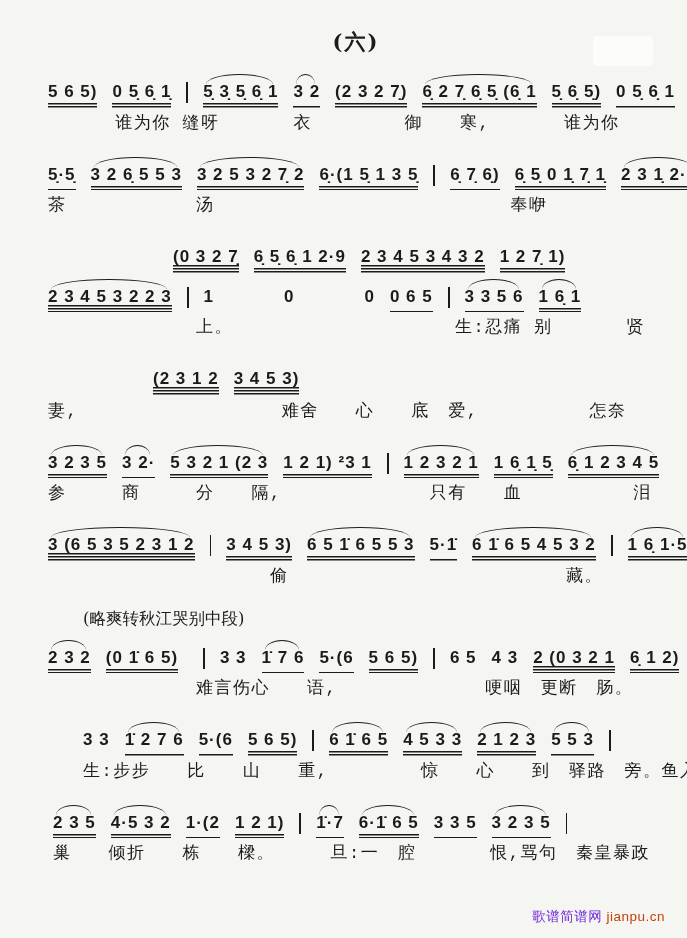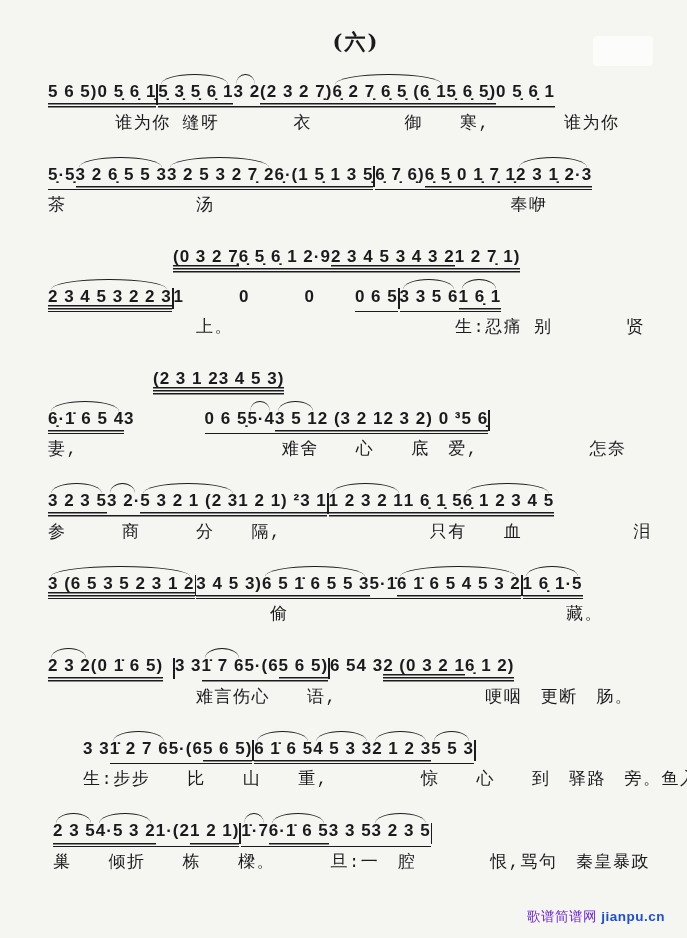--- a/index.html
+++ b/index.html
@@ -16,21 +16,21 @@
   .score{position:absolute;left:48px;top:28px;width:616px;}
   .title{
     text-align:center;font-family:"DejaVu Serif",serif;
     font-size:21px;font-weight:bold;letter-spacing:2px;margin-bottom:16px;
   }
   .entry{margin-bottom:21px;}
   .entry.interlude{margin-bottom:4px;}
   .entry.annotation{
     margin:2px 0 8px 0;font-family:"DejaVu Serif",serif;font-size:16.5px;
   }
-  .notation-row{display:flex;align-items:flex-end;padding-top:10px;}
+  .notation-row{display:flex;column-gap:15px;padding-top:10px;}
   .seg{
     position:relative;font-weight:bold;font-size:17px;line-height:1.15;
     letter-spacing:1px;white-space:pre;padding-bottom:6px;
   }
   .u0{padding-bottom:6px;}
   .u1{background:linear-gradient(#1b1b1b,#1b1b1b) 0 100%/100% 1.5px no-repeat;}
   .u2{background:
       linear-gradient(#1b1b1b,#1b1b1b) 0 100%/100% 1.5px no-repeat,
       linear-gradient(#1b1b1b,#1b1b1b) 0 calc(100% - 3px)/100% 1.5px no-repeat;}
   .u3{background:
@@ -43,21 +43,21 @@
   }
   .bar{width:1.8px;height:21px;background:#1b1b1b;margin-bottom:3px;flex:0 0 auto;}
   .lyric-row{
     font-family:Liberation Mono, monospace;font-size:17px;letter-spacing:1.5px;
     white-space:pre;margin-top:3px;
   }
   .watermark{
     position:absolute;right:22px;bottom:12px;font-size:13.5px;letter-spacing:.5px;
   }
   .wm-name{color:#6d28d9;}
-  .wm-url{color:#1d4ed8;font-weight:bold;font-family:"Liberation Sans",sans-serif;}
+  .wm-url{color:#c2410c;font-weight:normal;font-family:"Liberation Sans",sans-serif;}
 </style>
 </head>
 <body>
 
 <div class="page">
   <div class="blank-patch"></div>
 
   <div class="score">
     <div class="title">(六)</div>
     <div id="score-lines">
@@ -96,44 +96,34 @@
             <span class="seg u2">1 2 7̣ 1)</span>
           </div>
         </div>
         <div class="entry music">
           <div class="notation-row">
             <span class="seg u3 slur">2 3 4 5 3 2 2 3</span>
             <span class="bar"></span>
             <span class="seg u0">1</span>
             <span class="seg u0" style="margin-left: 55px;">0</span>
             <span class="seg u0" style="margin-left: 55px;">0</span>
-            <span class="seg u1" style="margin-left: 40px;">0 6 5</span>
+            <span class="seg u1" style="">0 6 5</span>
             <span class="bar"></span>
             <span class="seg u1 slur">3 3 5 6</span>
             <span class="seg u2 slur">1 6̣ 1</span>
           </div>
           <div class="lyric-row">　　　　　　　　上。　　　　　　　　　　　　生:忍痛 别　　　　贤</div>
         </div>
         <div class="entry interlude" style="margin-left: 105px;">
           <div class="notation-row">
             <span class="seg u3">(2 3 1 2</span>
             <span class="seg u3">3 4 5 3)</span>
           </div>
         </div>
         <div class="entry music">
-          <div class="notation-row">
-            <span class="seg u2 slur">6̣·1̇ 6 5 4</span>
-            <span class="seg u0">3</span>
-            <span class="seg u1" style="margin-left: 70px;">0 6 5̣</span>
-            <span class="seg u1 slur">5·4</span>
-            <span class="seg u2 slur">3 5 1</span>
-            <span class="seg u2">2 (3 2 1</span>
-            <span class="seg u2">2 3 2) 0 ³5 6̣</span>
-            <span class="bar"></span>
-          </div>
           <div class="lyric-row">妻,　　　　　　　　　　　难舍　　心　　底　爱,　　　　　　怎奈</div>
         </div>
         <div class="entry music">
           <div class="notation-row">
             <span class="seg u2 slur">3 2 3 5</span>
             <span class="seg u1 slur">3 2·</span>
             <span class="seg u2 slur">5 3 2 1 (2 3</span>
             <span class="seg u2">1 2 1) ²3 1</span>
             <span class="bar"></span>
             <span class="seg u2 slur">1 2 3 2 1</span>
@@ -148,20 +138,21 @@
             <span class="bar"></span>
             <span class="seg u2">3 4 5 3)</span>
             <span class="seg u2 slur">6 5 1̇ 6 5 5 3</span>
             <span class="seg u1">5·1̇</span>
             <span class="seg u2 slur">6 1̇ 6 5 4 5 3 2</span>
             <span class="bar"></span>
             <span class="seg u2 slur">1 6̣ 1·5</span>
           </div>
           <div class="lyric-row">　　　　　　　　　　　　偷　　　　　　　　　　　　　　　藏。</div>
         </div>
+        <div class="entry annotation" style="margin-left: 35px;">(略爽转秋江哭别中段)</div>
         <div class="entry music">
           <div class="notation-row">
             <span class="seg u2 slur">2 3 2</span>
             <span class="seg u2">(0 1̇ 6 5)</span>
             <span class="bar" style="margin-left: 10px;"></span>
             <span class="seg u0">3 3</span>
             <span class="seg u1 slur">1̇ 7 6</span>
             <span class="seg u1">5·(6</span>
             <span class="seg u2">5 6 5)</span>
             <span class="bar"></span>

